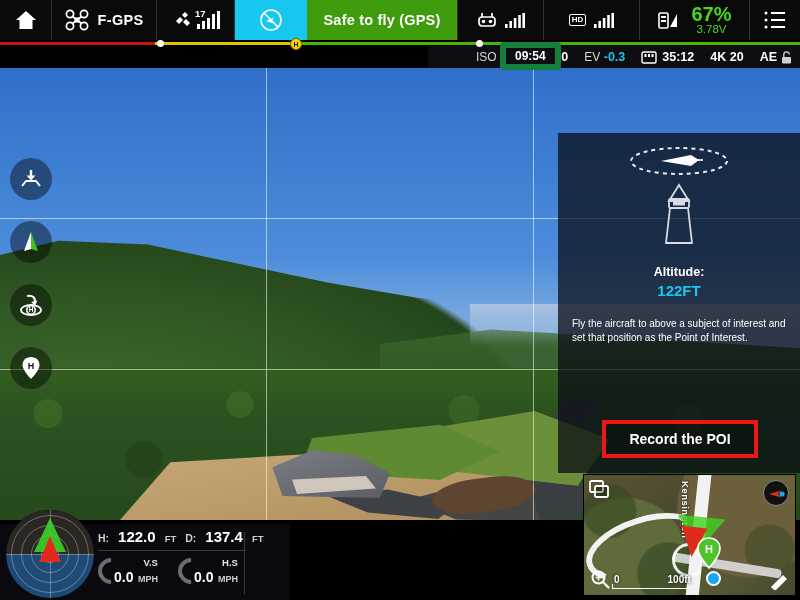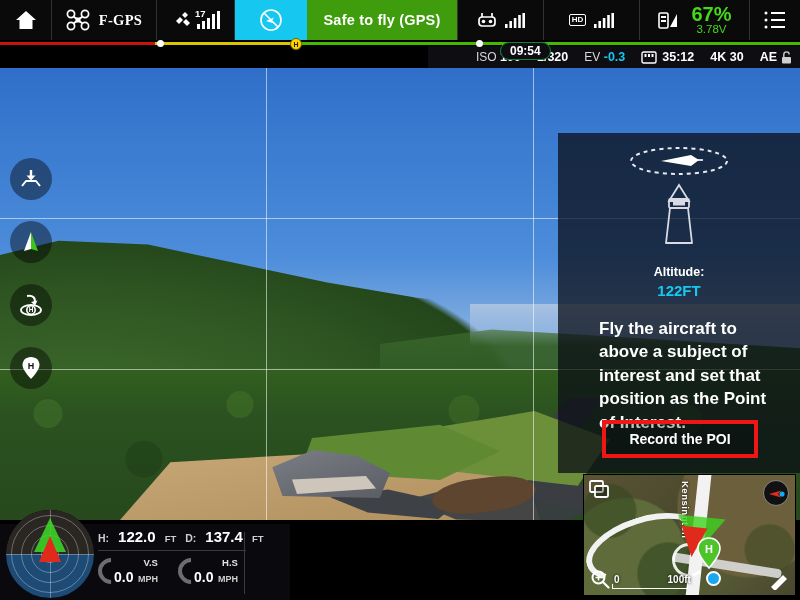--- a/index.html
+++ b/index.html
@@ -13,39 +13,39 @@
   .tb-cell { display:flex; align-items:center; justify-content:center; border-right:1px solid #333; position:relative; }
   .tb-home { width:52px; }
   .tb-mode { width:105px; gap:9px; }
   .tb-sat  { width:78px; gap:2px; }
   .tb-nfz  { width:72px; background:#16c8f0; border-right:none; }
   .tb-status { flex:1; background:#3f9c0d; color:#fff; font-size:14.5px; font-weight:bold; letter-spacing:.2px; }
   .tb-rc   { width:86px; gap:7px; }
   .tb-hd   { width:96px; gap:8px; }
   .tb-batt { width:110px; gap:12px; }
   .tb-menu { width:50px; border-right:none; }
-  .mode-txt { color:#fff; font-size:14.5px; font-weight:bold; letter-spacing:.3px;font-family:Liberation Serif, serif; }
+  .mode-txt { color:#fff; font-size:14.5px; font-weight:bold; letter-spacing:.3px; }
   .sat-num { position:absolute; color:#fff; font-size:9.5px; font-weight:bold; left:38px; top:8px; }
   .hd-badge { border:1.6px solid #fff; border-radius:2px; color:#fff; font-size:8px; font-weight:bold; padding:1px 2px; line-height:1; }
   .batt-pct { color:#46d81a; font-size:20px; font-weight:bold; line-height:.95; }
   .batt-v   { color:#46d81a; font-size:11.5px; font-weight:normal; line-height:1; text-align:center; }
   .batt-col { display:flex; flex-direction:column; align-items:center; }
 
   
   .gaugebar { position:absolute; top:40px; left:0; width:800px; height:6px; background:#000; z-index:41; }
   .gseg { position:absolute; top:2px; height:3px; }
   .gdot { position:absolute; top:0px; width:7px; height:7px; border-radius:50%; background:#fff; }
   .ghome { position:absolute; top:-2px; width:12px; height:12px; border-radius:50%; background:#ffd400; border:1.5px solid #7a6500; display:flex; align-items:center; justify-content:center; font-size:7px; font-weight:bold; color:#222; }
 
   
   .caminfo { position:absolute; top:46px; left:428px; width:372px; height:22px; background:#0d0d12; display:flex; align-items:center; justify-content:flex-end; gap:16px; padding-right:8px; z-index:40; }
   .caminfo span { color:#fff; font-size:12.5px; font-weight:bold; white-space:nowrap; }
   .ci-lbl { color:#d8d8d8 !important; font-weight:normal !important; font-size:12px !important; }
   .ci-ev { color:#16c8f0 !important; }
-  .rec-timer { position:absolute; top:42px; left:500px; background:#0d0d12; border:1px solid #15803d; border-radius:9px; padding:1px 9px; color:#fff; font-size:12px; font-weight:bold; z-index:42; }
+  .rec-timer { position:absolute; top:42px; left:500px; background:#0d0d12; border:6px solid #15803d; border-radius:4px; padding:1px 9px; color:#fff; font-size:12px; font-weight:bold; z-index:42; }
 
   
   .video { position:absolute; top:68px; left:0; width:800px; height:452px; overflow:hidden; background:#2d6fc4; }
   .sky { position:absolute; inset:0; background:linear-gradient(180deg,#2f6fc9 0%,#4d8ddb 42%,#8fb5e0 62%,#b9cfe6 70%); }
   .ridge { position:absolute; left:-20px; top:150px; width:560px; height:190px;
            background:radial-gradient(110% 130% at 18% 100%, #3e6b2c 0%, #2f5622 46%, #24461b 70%, rgba(36,70,27,0) 72%);
            clip-path:polygon(0% 22%, 14% 12%, 30% 14%, 46% 24%, 62% 34%, 78% 42%, 100% 48%, 100% 100%, 0% 100%); }
   .ridge2 { position:absolute; left:380px; top:228px; width:430px; height:120px;
             background:linear-gradient(180deg,#3c6b2e,#2b5220); clip-path:polygon(0% 40%, 26% 28%, 55% 34%, 100% 44%, 100% 100%, 0% 100%); opacity:.95; }
   .haze { position:absolute; left:470px; top:236px; width:330px; height:42px; background:linear-gradient(180deg,rgba(180,200,225,.85),rgba(180,200,225,0)); }
@@ -78,21 +78,21 @@
   .rbtn { width:42px; height:42px; border-radius:50%; background:rgba(0,0,0,.42); display:flex; align-items:center; justify-content:center; margin-bottom:21px; }
 
   
   .poi { position:absolute; left:558px; top:133px; width:242px; height:340px; background:rgba(10,12,20,.74); z-index:35; }
   .poi-head { height:40px; background:#121419; display:flex; align-items:center; position:relative; }
   .poi-back { position:absolute; left:8px; top:6px; width:28px; height:28px; display:flex; align-items:center; justify-content:center; }
   .poi-title { width:100%; text-align:center; color:#fff; font-size:14.5px; font-weight:bold; }
   .poi-art { height:128px; position:relative; }
   .alt-lbl { text-align:center; color:#fff; font-size:12.5px; font-weight:bold; margin-top:4px; }
   .alt-val { text-align:center; color:#16c8f0; font-size:15px; font-weight:bold; margin-top:3px; }
-  .poi-desc { color:#fff; font-size:17px; line-height:1.38; padding:18px 14px 0 14px; font-weight:bold;margin-left:27px; }
+  .poi-desc { color:#fff; font-size:10px; line-height:1.38; padding:18px 14px 0 14px; font-weight:normal; }
   .poi-btn { position:absolute; left:44px; top:287px; width:156px; height:38px; border:4px solid #f01616; display:flex; align-items:center; justify-content:center; background:rgba(0,0,0,.25); }
   .poi-btn span { color:#fff; font-size:14px; font-weight:bold; }
 
   
   .minimap { position:absolute; left:583px; top:474px; width:213px; height:122px; overflow:hidden; border:1px solid #000; z-index:36; background:#4a4230; }
   .mm-terrain { position:absolute; inset:0; background:
       radial-gradient(circle at 20% 70%, #5f6b3a 0 60px, transparent 62px),
       radial-gradient(circle at 78% 26%, #6b5f3c 0 70px, transparent 72px),
       linear-gradient(135deg,#5a5334 0%,#4b4a2e 40%,#565b34 70%,#4a4630 100%); }
   .mm-veg { position:absolute; inset:0; opacity:.55; background:
@@ -422,21 +422,21 @@
     <span><span class="ci-lbl">EV</span> <span class="ci-ev">-0.3</span></span>
     <span style="display:flex;align-items:center;gap:5px;">
       <svg width="16" height="13" viewBox="0 0 16 13">
         <rect x="1" y="1" width="14" height="11" rx="1.5" stroke="#fff" stroke-width="1.4" fill="none"></rect>
         <rect x="3.5" y="3" width="2" height="3" fill="#fff"></rect>
           <rect x="7" y="3" width="2" height="3" fill="#fff"></rect>
           <rect x="10.5" y="3" width="2" height="3" fill="#fff"></rect>
       </svg>
       <span>35:12</span>
     </span>
-    <span>4K 30</span>
+    <span>4K 20</span>
     <span style="display:flex;align-items:center;gap:4px;">
       <span>AE</span>
       <svg width="11" height="13" viewBox="0 0 11 13">
         <path d="M2.8 6 V3.6 A2.7 2.7 0 0 1 8.2 3.6" stroke="#cfcfcf" stroke-width="1.4" fill="none"></path>
         <rect x="1" y="6" width="9" height="6.4" rx="1" fill="#cfcfcf"></rect>
       </svg>
     </span>
   </div>
 
 </div>

